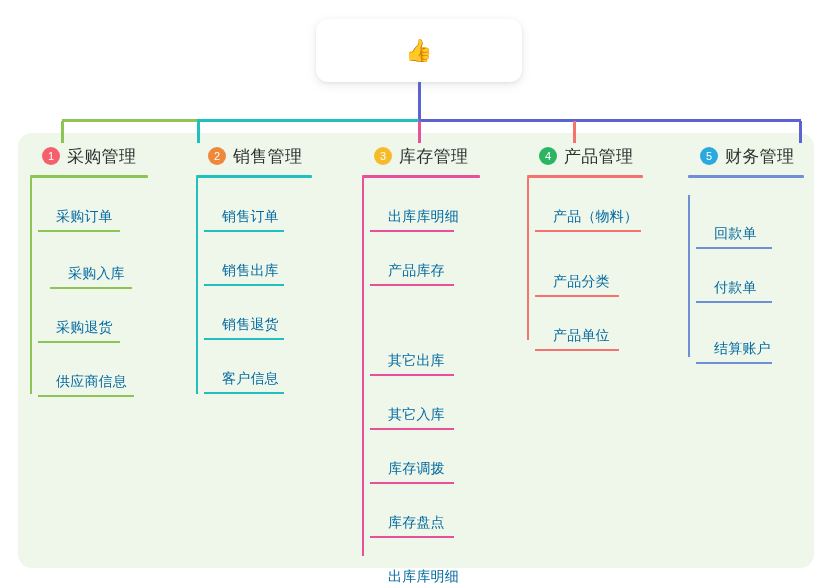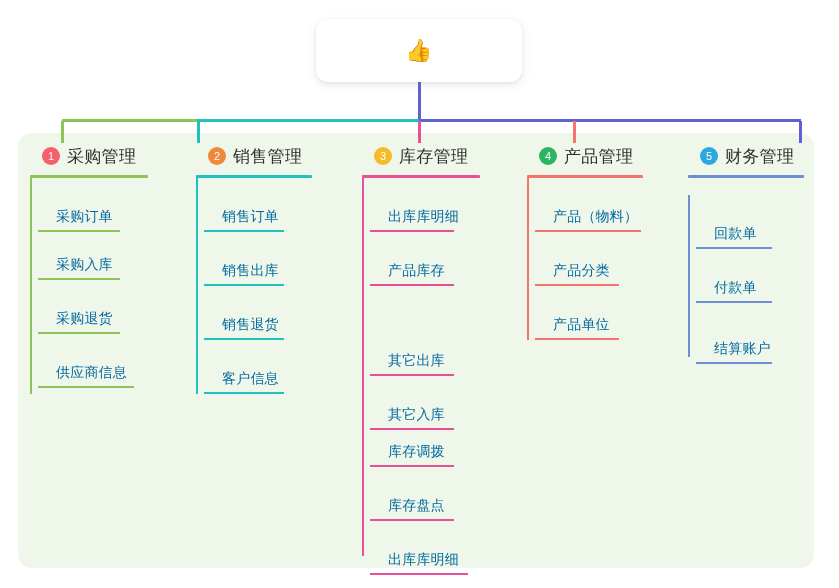--- a/index.html
+++ b/index.html
@@ -83,21 +83,21 @@
           <span class="col-title">采购管理</span>
         </div>
         <div class="head-rule" style="width: 118px; background: rgb(140, 197, 86);"></div>
       </div>
       <div class="branch" style="left: 30px; top: 178px;">
         <div class="spine" style="height: 216px; background: rgb(140, 197, 86);"></div>
         <div class="leaf" style="height: 54px;">
           <span class="leaf-text">采购订单</span>
           <div class="leaf-rule" style="width: 82px; background: rgb(140, 197, 86);"></div>
         </div>
-        <div class="leaf" style="height: 48px;">
+        <div class="leaf" style="height: 57px; margin-left: 12px;">
           <span class="leaf-text">采购入库</span>
           <div class="leaf-rule" style="width: 82px; background: rgb(140, 197, 86);"></div>
         </div>
         <div class="leaf" style="height: 54px;">
           <span class="leaf-text">采购退货</span>
           <div class="leaf-rule" style="width: 82px; background: rgb(140, 197, 86);"></div>
         </div>
         <div class="leaf" style="height: 54px;">
           <span class="leaf-text">供应商信息</span>
           <div class="leaf-rule" style="width: 96px; background: rgb(140, 197, 86);"></div>
@@ -147,21 +147,21 @@
           <div class="leaf-rule" style="width: 84px; background: rgb(232, 80, 154);"></div>
         </div>
         <div class="leaf" style="height: 54px; margin-top: 36px;">
           <span class="leaf-text">其它出库</span>
           <div class="leaf-rule" style="width: 84px; background: rgb(232, 80, 154);"></div>
         </div>
         <div class="leaf" style="height: 54px;">
           <span class="leaf-text">其它入库</span>
           <div class="leaf-rule" style="width: 84px; background: rgb(232, 80, 154);"></div>
         </div>
-        <div class="leaf" style="height: 37px;">
+        <div class="leaf" style="height: 54px;">
           <span class="leaf-text">库存调拨</span>
           <div class="leaf-rule" style="width: 84px; background: rgb(232, 80, 154);"></div>
         </div>
         <div class="leaf" style="height: 54px;">
           <span class="leaf-text">库存盘点</span>
           <div class="leaf-rule" style="width: 84px; background: rgb(232, 80, 154);"></div>
         </div>
         <div class="leaf" style="height: 54px;">
           <span class="leaf-text">出库库明细</span>
           <div class="leaf-rule" style="width: 98px; background: rgb(232, 80, 154);"></div>
@@ -173,21 +173,21 @@
           <span class="col-title">产品管理</span>
         </div>
         <div class="head-rule" style="width: 116px; background: rgb(244, 115, 110);"></div>
       </div>
       <div class="branch" style="left: 527px; top: 178px;">
         <div class="spine" style="height: 162px; background: rgb(244, 115, 110);"></div>
         <div class="leaf" style="height: 54px;">
           <span class="leaf-text">产品（物料）</span>
           <div class="leaf-rule" style="width: 106px; background: rgb(244, 115, 110);"></div>
         </div>
-        <div class="leaf" style="height: 54px;">
+        <div class="leaf" style="height: 65px;">
           <span class="leaf-text">产品分类</span>
           <div class="leaf-rule" style="width: 84px; background: rgb(244, 115, 110);"></div>
         </div>
         <div class="leaf" style="height: 54px;">
           <span class="leaf-text">产品单位</span>
           <div class="leaf-rule" style="width: 84px; background: rgb(244, 115, 110);"></div>
         </div>
       </div>
       <div class="col" style="left: 688px;">
         <div class="col-head">

